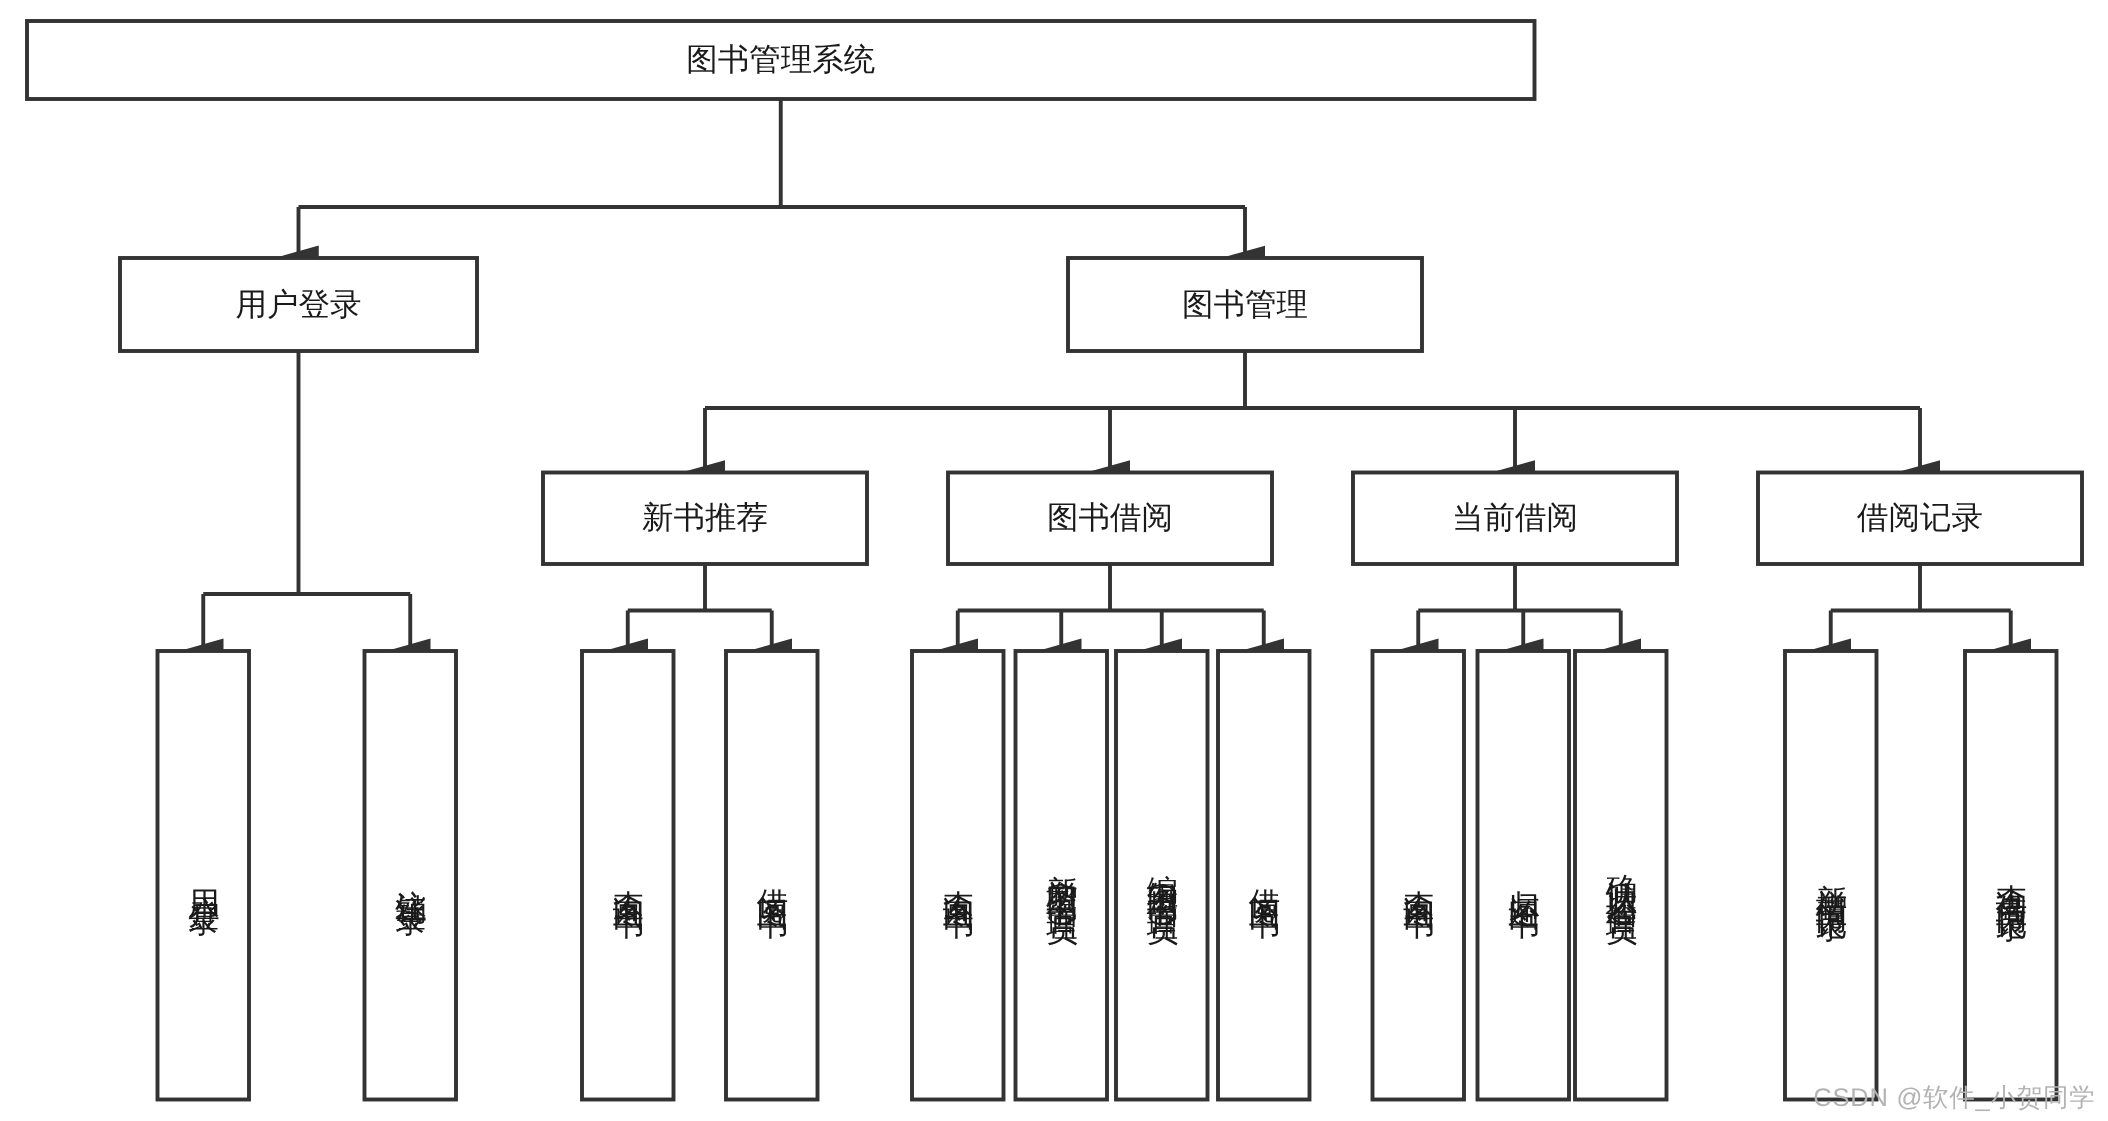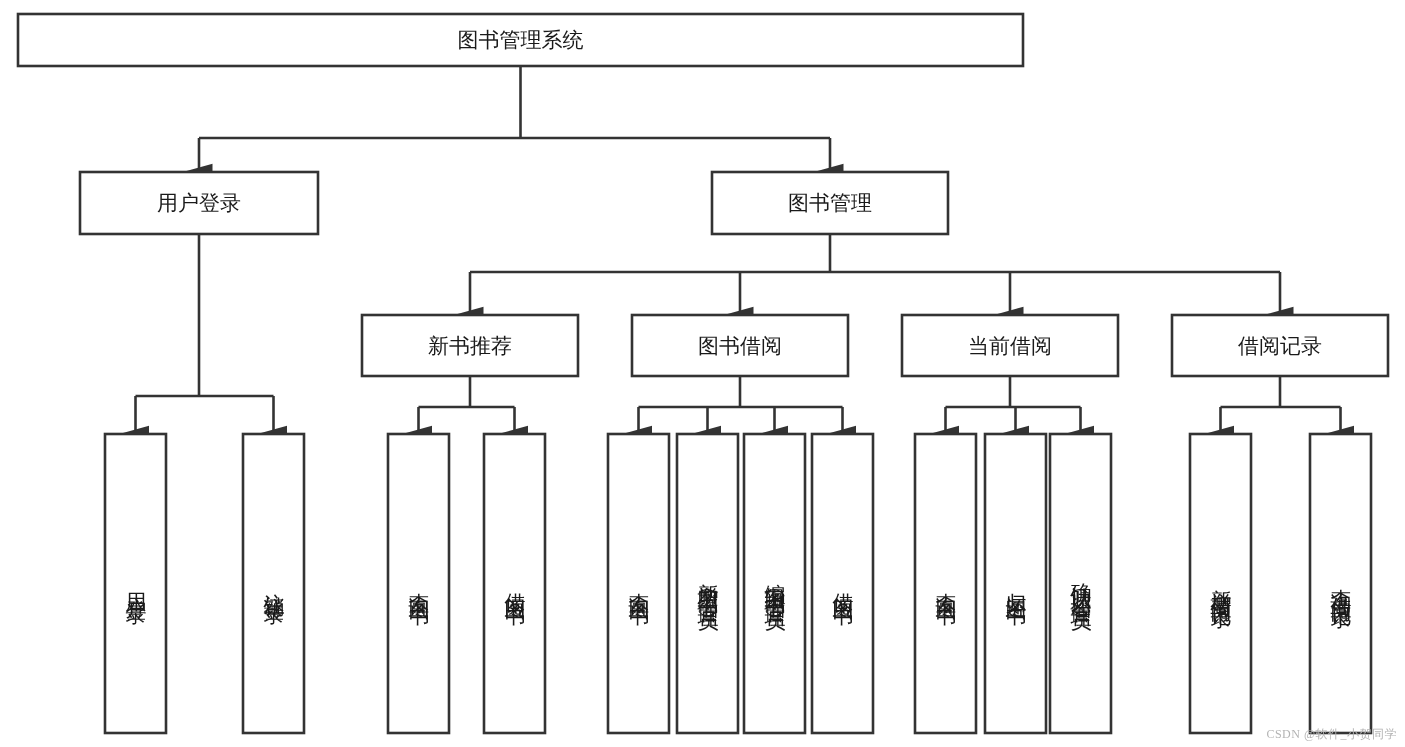--- a/index.html
+++ b/index.html
@@ -53,22 +53,22 @@
     color: #1a1a1a;
     letter-spacing: 4px;
     text-align: center;
     white-space: nowrap;
     pointer-events: none;
   }
   .watermark {
     position: absolute;
     right: 8px;
     bottom: 4px;
-    font-family: Liberation Serif, serif;
-    font-size: 12px;
+    font-family: Liberation Sans, sans-serif;
+    font-size: 17px;
     color: #b3b3b3;
     white-space: nowrap;
     letter-spacing: 0.5px;
   }
 </style>
 </head>
 <body>
 
 <div id="diagram-root">
 

